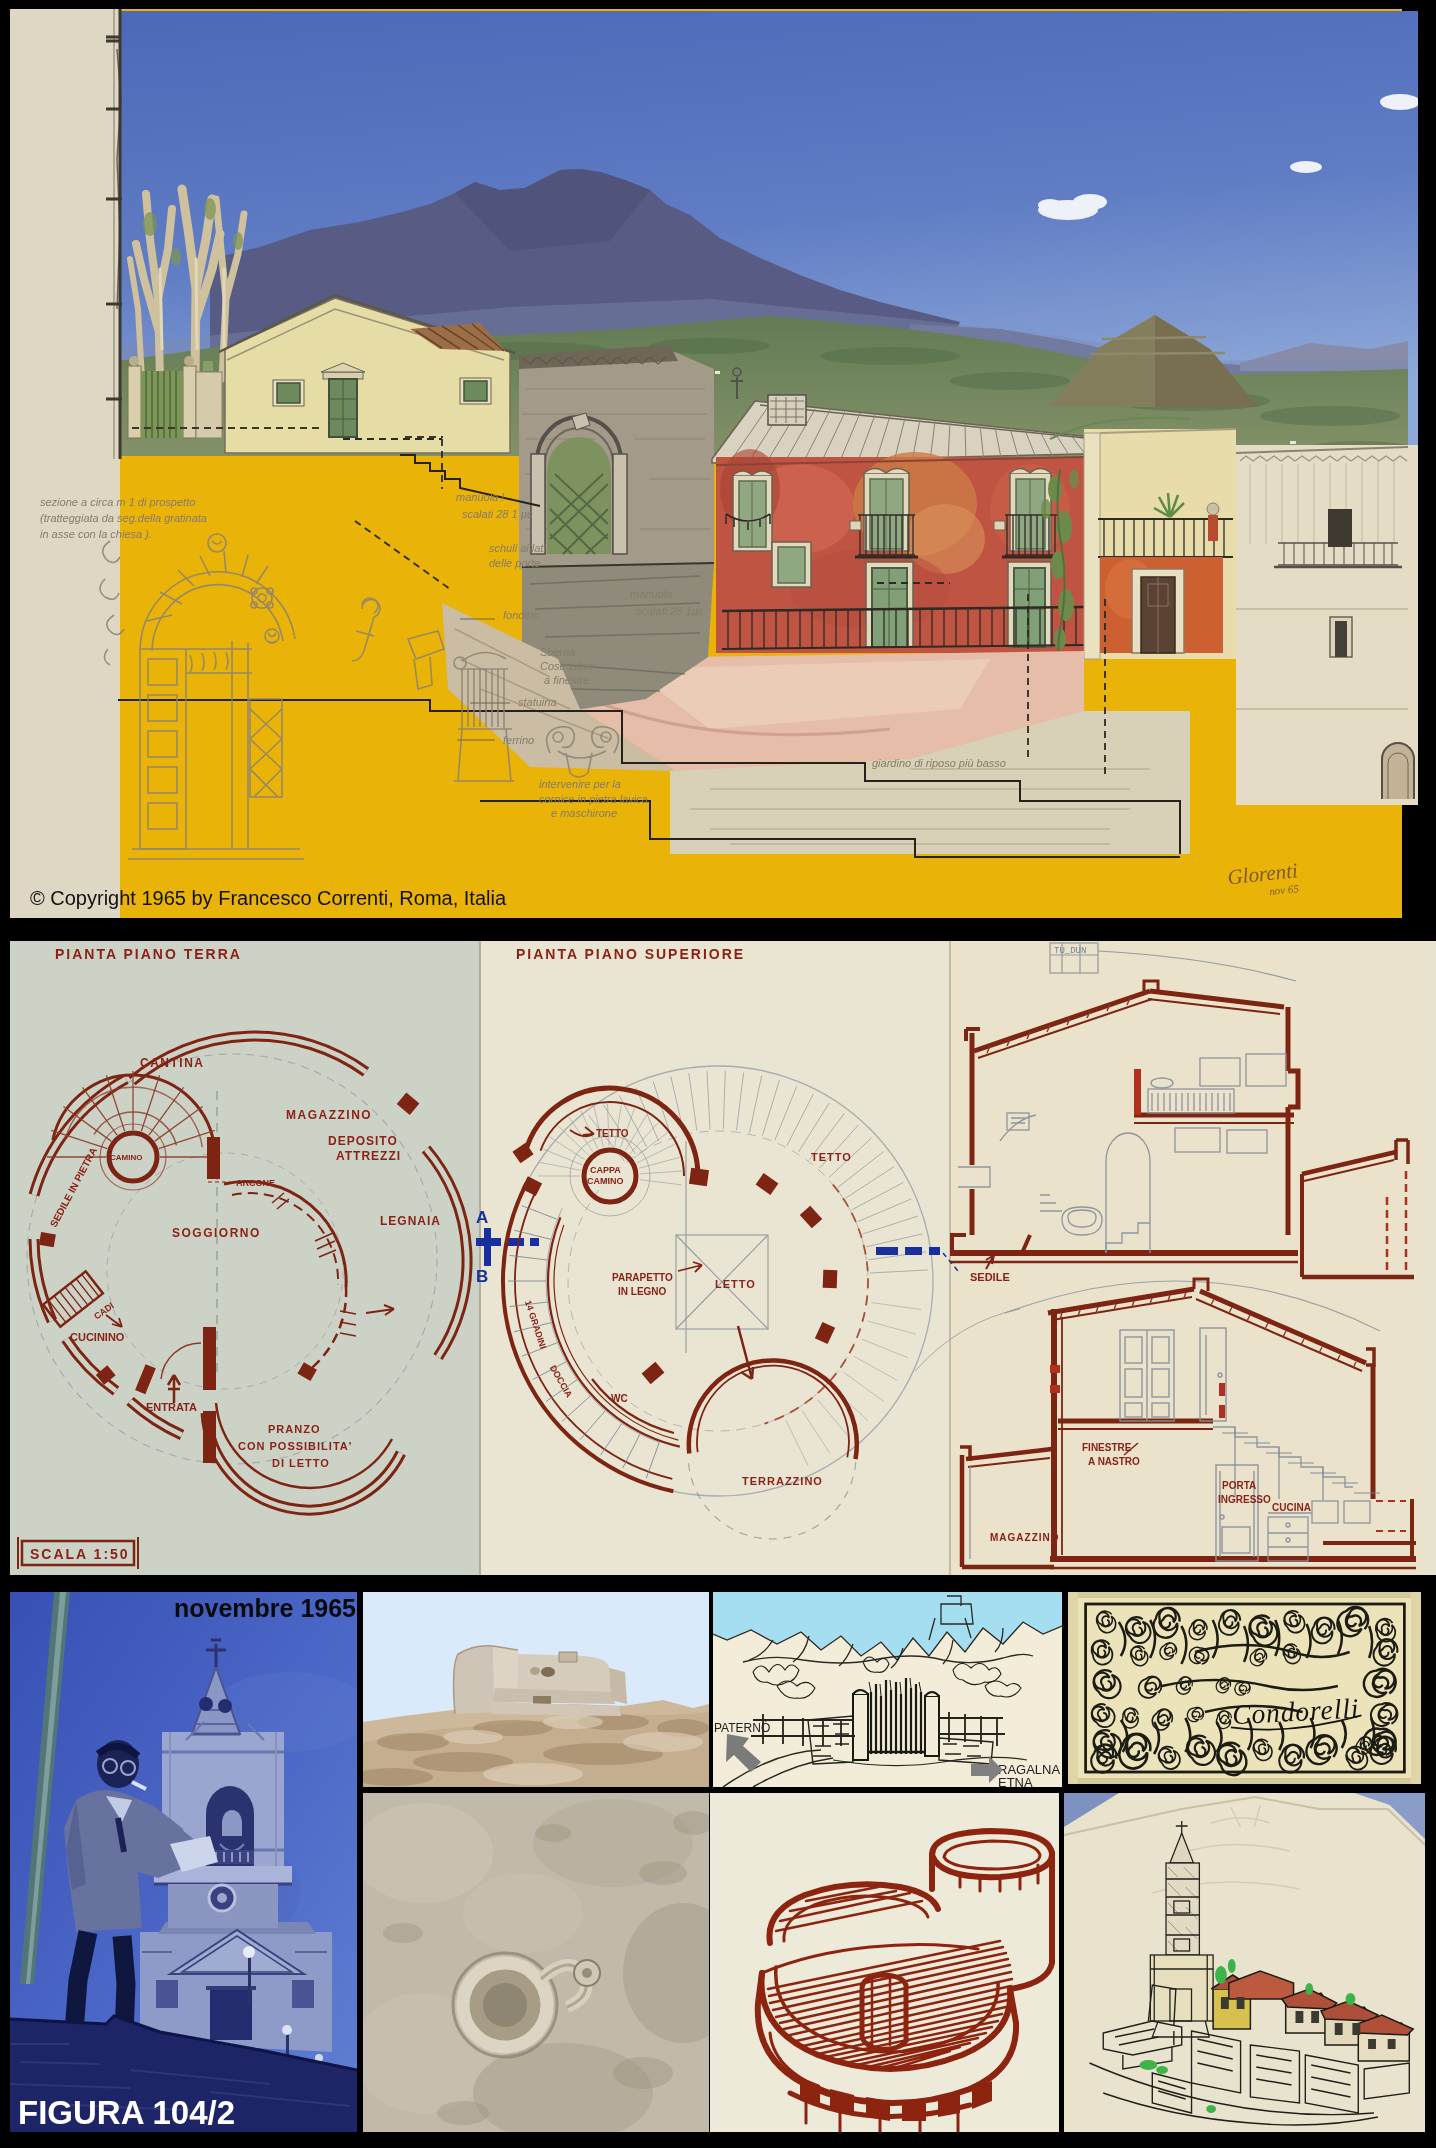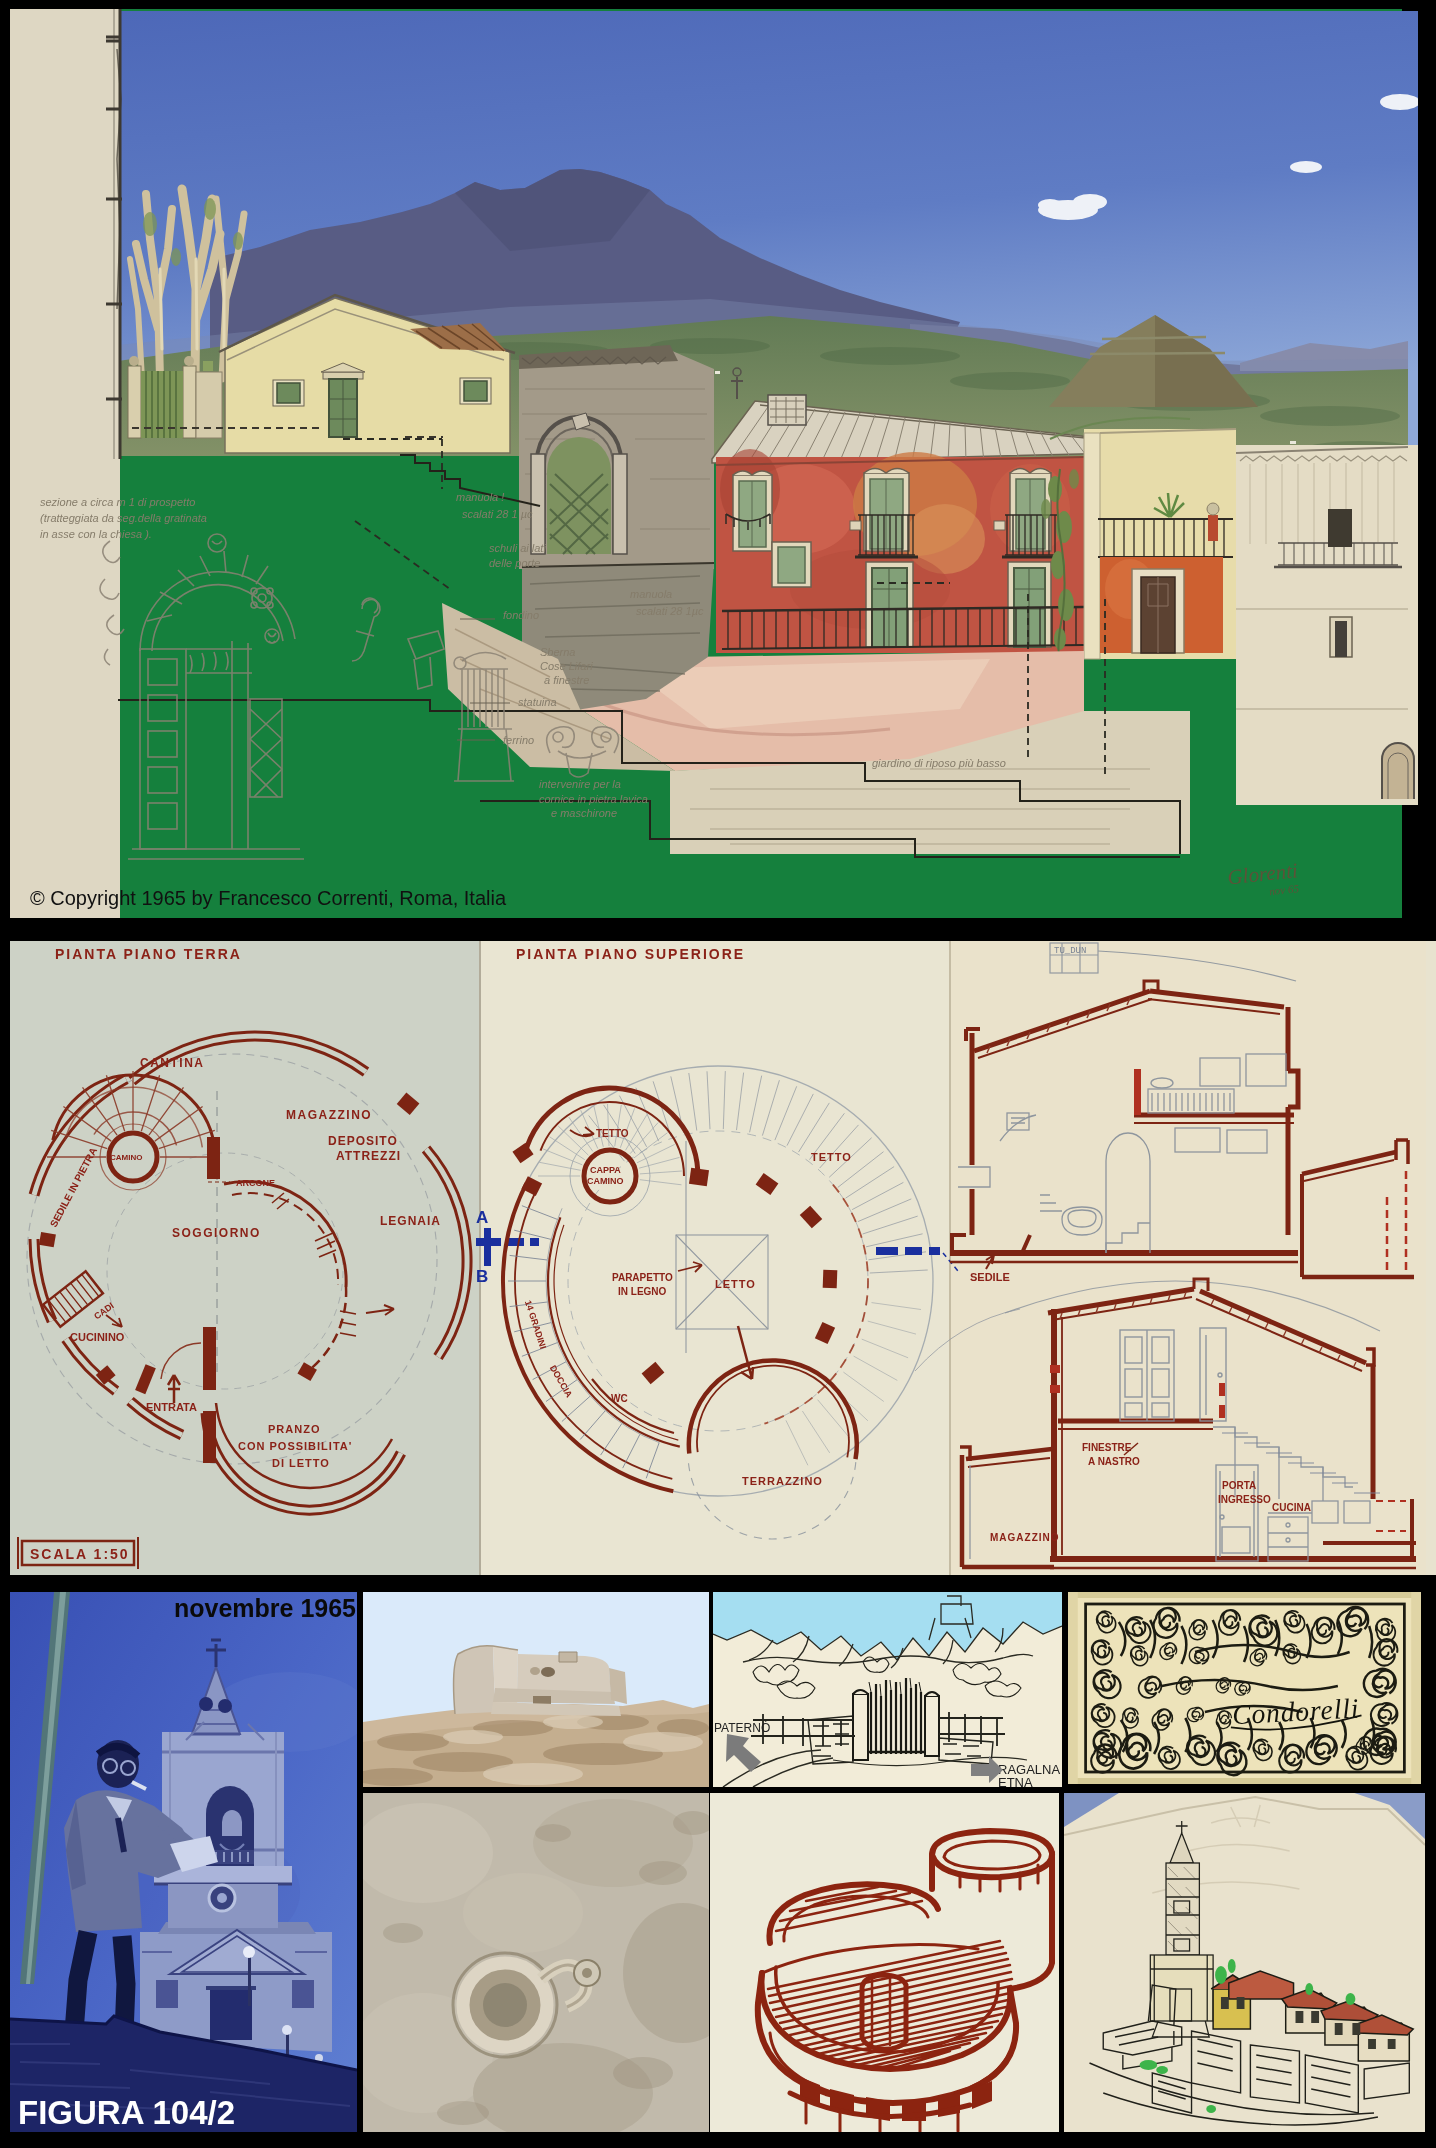--- a/index.html
+++ b/index.html
@@ -4,21 +4,21 @@
 <style>
 html,body{margin:0;padding:0;background:#000;}
 #page{position:relative;width:1436px;height:2148px;background:#000;overflow:hidden;
   font-family:"Liberation Sans",sans-serif;}
 .abs{position:absolute;}
 </style>
 </head>
 <body>
 <div id="page">
 
-<div class="abs" style="left:10px;top:9px;width:1392px;height:909px;background:#15803d;">
+<div class="abs" style="left:10px;top:9px;width:1392px;height:909px;background:#eab308;">
 <svg width="1408" height="909" viewBox="0 0 1408 909">
 <defs>
 <linearGradient id="sky" x1="0" y1="0" x2="0.25" y2="1">
 <stop offset="0" stop-color="#4d68b8"></stop>
             <stop offset="0.55" stop-color="#5f7cc4"></stop>
             <stop offset="1" stop-color="#8ea8d8"></stop>
 </linearGradient>
 <linearGradient id="green" x1="0" y1="0" x2="0" y2="1">
 <stop offset="0" stop-color="#627b55"></stop>
             <stop offset="1" stop-color="#849268"></stop>

